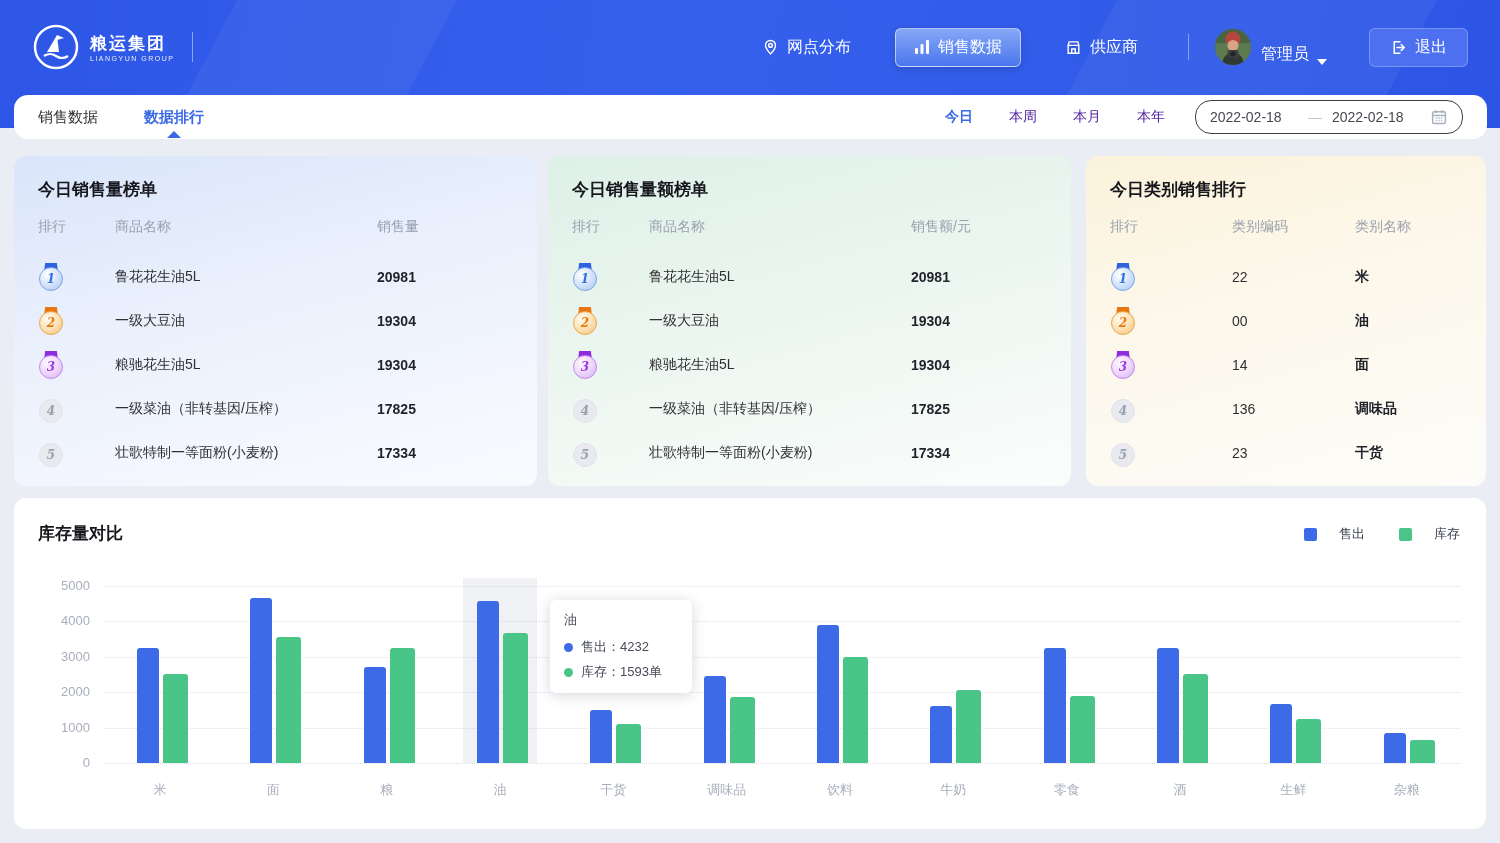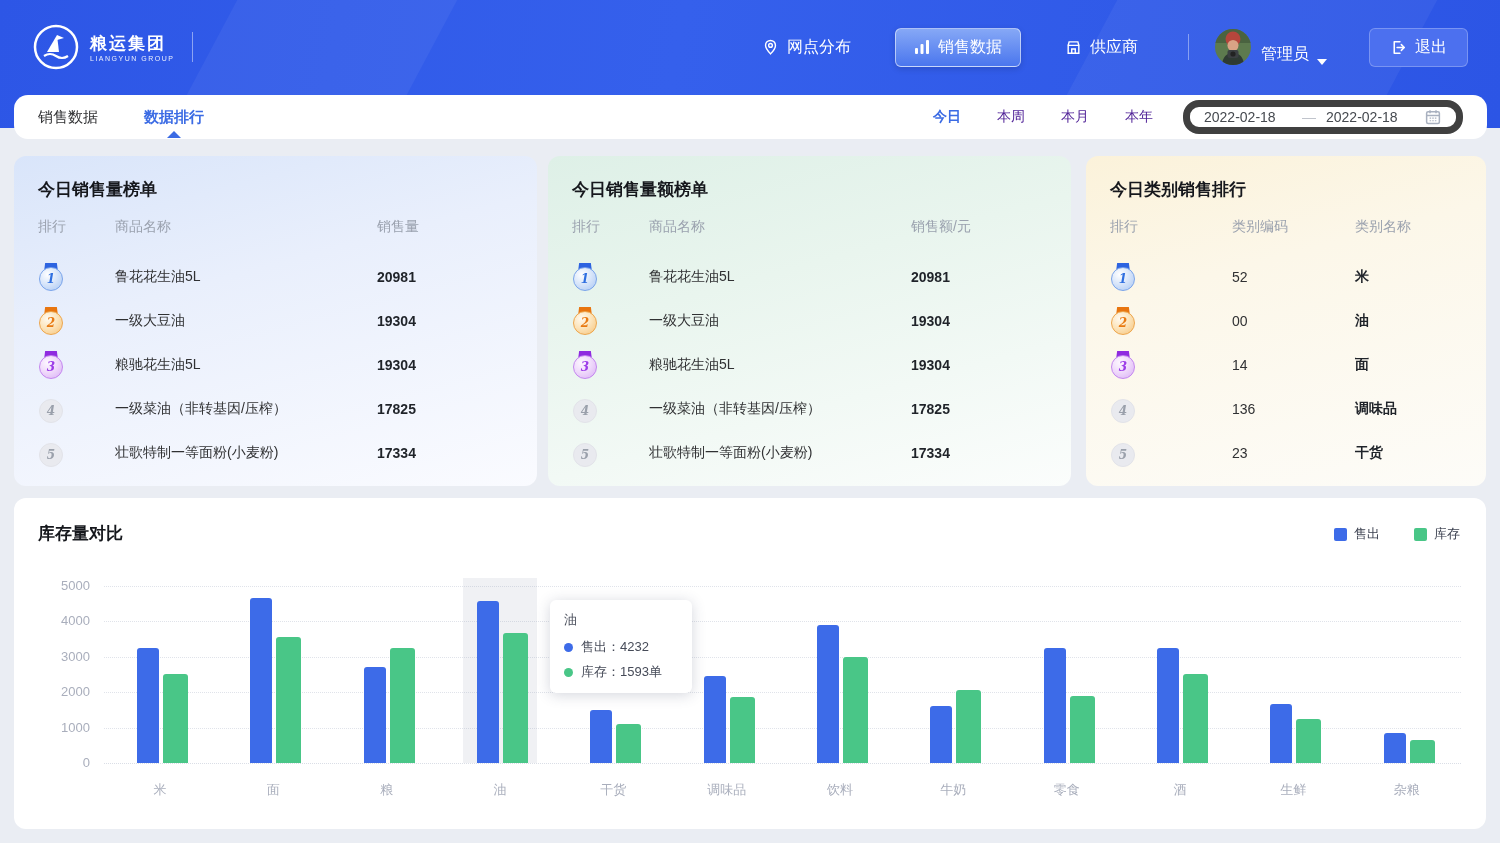--- a/index.html
+++ b/index.html
@@ -40,21 +40,21 @@
     border-radius:14px; display:flex; align-items:center; padding:0 24px; z-index:5; }
   .tab { font-size:15px; color:#303133; margin-right:46px; cursor:pointer; position:relative;
     height:44px; display:flex; align-items:center; }
   .tab.active { color:#3b6be4; font-weight:bold; }
   .tab.active::after { content:""; position:absolute; left:50%; bottom:1px; transform:translateX(-50%);
     width:0; height:0; border-left:7px solid transparent; border-right:7px solid transparent;
     border-bottom:7px solid #3b6be4; }
   .toolbar-right { margin-left:auto; display:flex; align-items:center; }
   .range-item { font-size:14px; color:#4c1d95; margin-left:36px; cursor:pointer; }
   .range-item.active { color:#3b6be4; font-weight:bold; }
-  .date-box { display:flex; align-items:center; border:7px solid #404040; border-radius:16px;
+  .date-box { display:flex; align-items:center; border:1px solid #404040; border-radius:16px;
     height:34px; padding:0 14px; margin-left:30px; gap:10px; }
   .date-input { font-size:14px; color:#45494f; border:none; outline:none; width:88px;
     font-family:inherit; background:transparent; }
   .date-sep { color:#c0c4cc; font-size:14px; }
 
   
 
   
   .card { position:absolute; top:156px; height:330px; border-radius:12px; overflow:hidden; }
   .card.c1 { left:14px;  width:523px; background:linear-gradient(165deg,#d9e5fa 0%,#e9effc 38%,#fafbff 100%); }
@@ -84,21 +84,21 @@
   .medal.m3 .ribbon { background:#8f2be0; }
   .medal.m3 .disc { background:radial-gradient(circle at 35% 30%,#fdf7ff 0%,#f0dbfb 45%,#d9aef5 100%);
     border:1px solid #c487ef; color:#9c3ce8; }
   .medal.plain .disc { background:#e9eaef; border:1px solid #e2e3e9; color:#9aa0ab; }
 
   
   .chart-card { position:absolute; left:14px; top:498px; width:1472px; height:331px;
     background:#fff; border-radius:12px; }
   .chart-title { position:absolute; left:24px; top:24px; font-size:17px; font-weight:bold; color:#16181d; }
   .legend { position:absolute; right:26px; top:27px; display:flex; gap:34px; }
-  .legend-item { display:flex; align-items:center; gap:7px; font-size:13px; color:#3c4150; cursor:pointer; }
+  .legend-item { display:flex; align-items:center; gap:22px; font-size:13px; color:#3c4150; cursor:pointer; }
   .legend-swatch { width:13px; height:13px; border-radius:2px; display:inline-block; }
   .gridline { position:absolute; left:90px; right:25px; height:0; border-top:1px dotted #e0e3ea; }
   .gridline.zero { border-top-color:#dadee6; }
   .ytick { position:absolute; width:56px; text-align:right; font-size:13px; color:#a9aebc; }
   .xlabel { position:absolute; width:90px; text-align:center; font-size:13px; color:#a9aebc; }
   .bar { position:absolute; border-radius:3px 3px 0 0; }
   .hl-band { position:absolute; background:rgba(150,158,175,.14); }
   .tooltip { position:absolute; left:536px; top:102px; width:142px; background:#fff;
     border-radius:6px; box-shadow:0 2px 14px rgba(60,70,100,.22); padding:11px 14px 12px; z-index:6; }
   .tooltip-title { font-size:13px; color:#4a4f5c; margin-bottom:9px; }
@@ -317,21 +317,21 @@
       <span style="left: 24px;">排行</span>
       <span style="left: 146px;">类别编码</span>
       <span style="left: 269px;">类别名称</span>
     </div>
   <div class="rank-rows">
       <div class="rank-row">
         <span class="medal m1" style="left: 24px;">
           <i class="ribbon"></i>
           <span class="disc">1</span>
         </span>
-        <span class="cell" style="left: 146px;">52</span>
+        <span class="cell" style="left: 146px;">22</span>
         <span class="cell bold" style="left: 269px;">米</span>
       </div>
       <div class="rank-row">
         <span class="medal m2" style="left: 24px;">
           <i class="ribbon"></i>
           <span class="disc">2</span>
         </span>
         <span class="cell" style="left: 146px;">00</span>
         <span class="cell bold" style="left: 269px;">油</span>
       </div>

